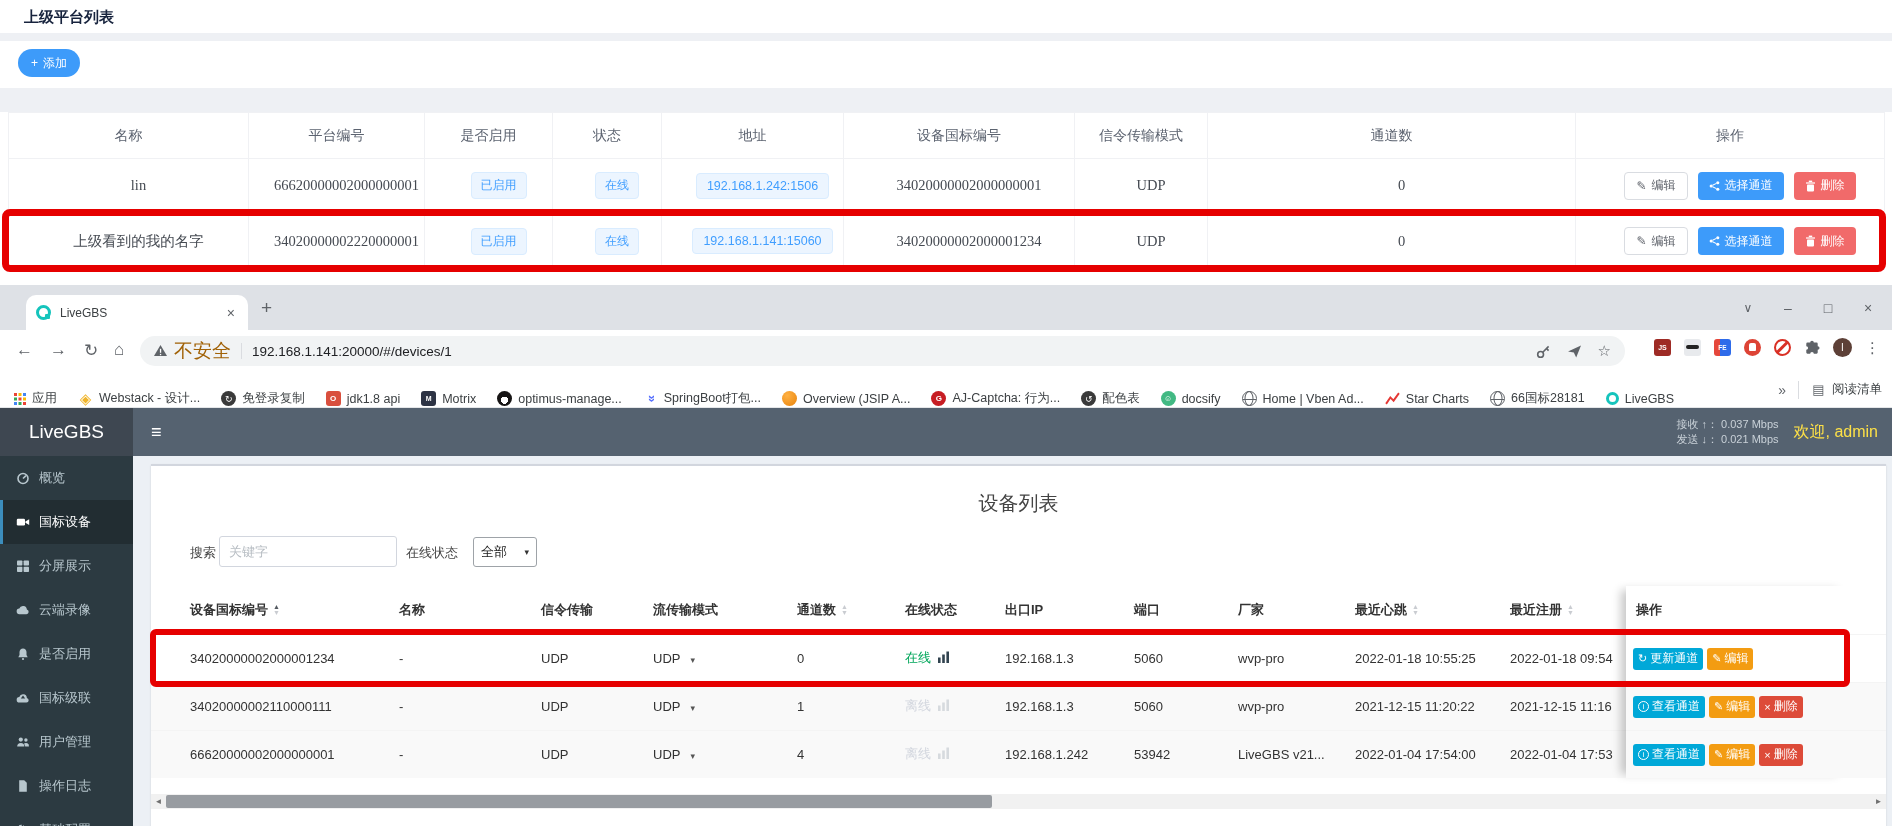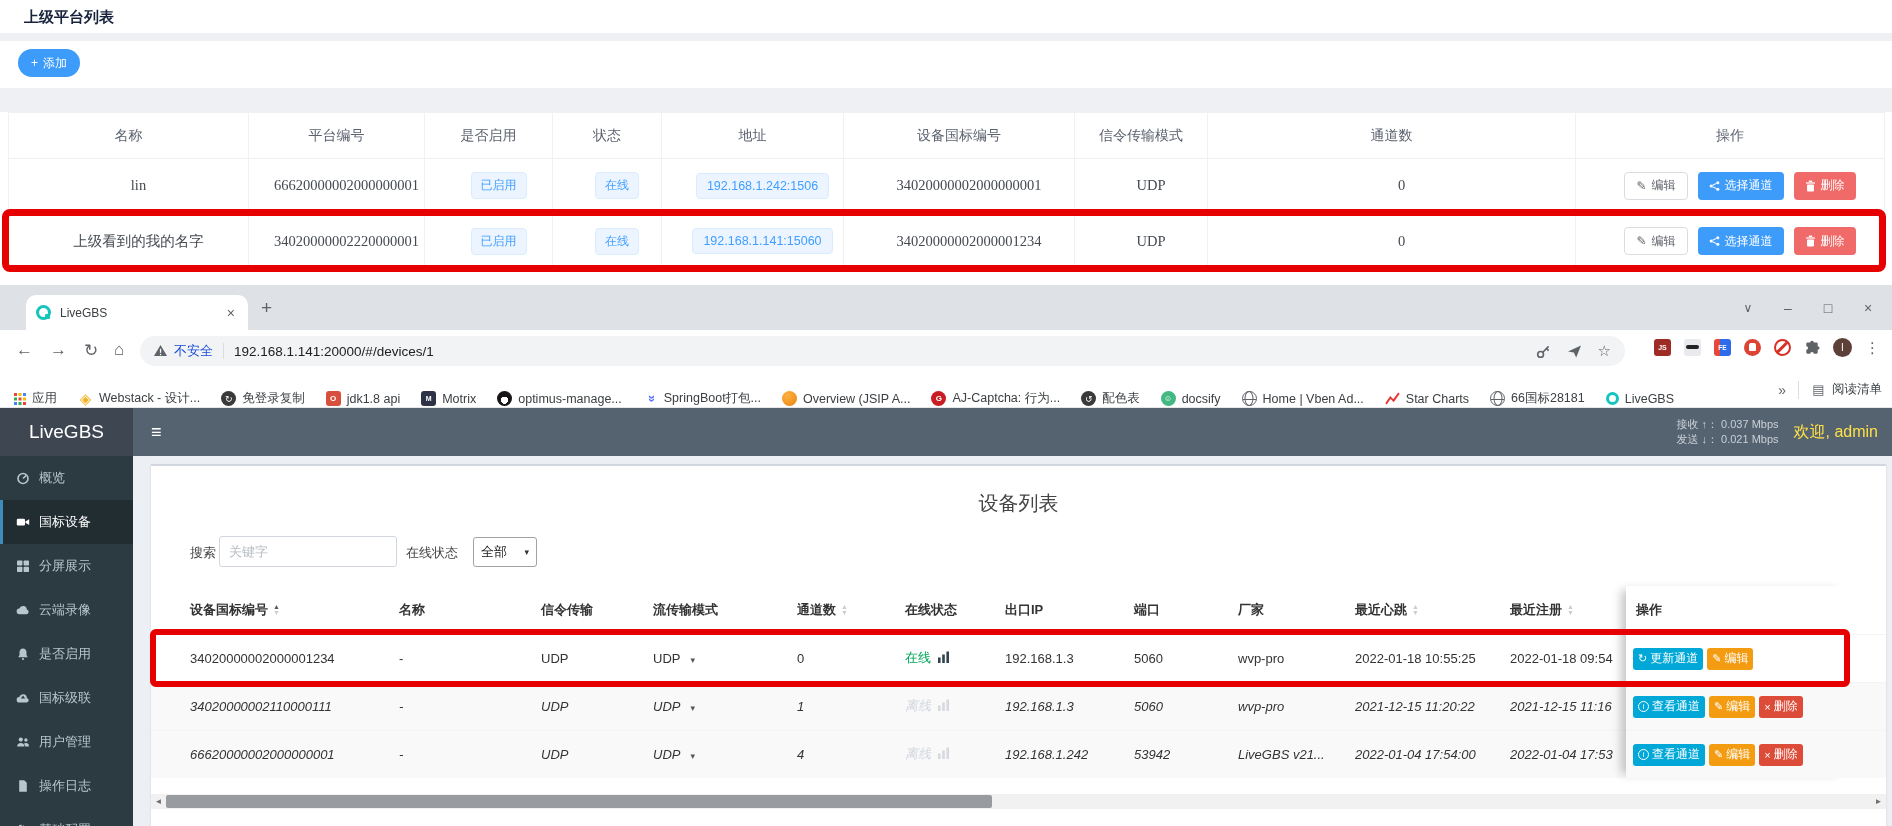--- a/index.html
+++ b/index.html
@@ -45,21 +45,21 @@
   .tab-close { font-size:14px; color:#5f6368; padding:0 3px; cursor:pointer; }
   .newtab { position:absolute; left:261px; top:12px; font-size:19px; color:#5f6368; cursor:pointer; }
   .winctl { position:absolute; top:0; height:45px; display:flex; align-items:center; color:#5f6368; }
   .wc { width:40px; text-align:center; font-size:14px; cursor:pointer; }
   .wc.chev { font-size:12px; }
 
   .toolbar { height:42px; background:#fff; position:relative; }
   .nav-ic { position:absolute; top:10px; font-size:17px; color:#5f6368; cursor:pointer; }
   .omnibox { position:absolute; left:140px; top:6px; width:1485px; height:30px; background:#f1f3f4;
              border-radius:15px; display:flex; align-items:center; padding:0 14px; }
-  .warn-label { font-size:13px; color:#1d4ed8; margin:0 10px 0 7px; }
+  .warn-label { font-size:19px; color:#a16207; margin:0 10px 0 7px; }
   .omni-div { width:1px; height:16px; background:#dadce0; margin-right:10px; }
   .url-text { font-size:13.5px; color:#202124; }
   .omni-right { margin-left:auto; display:flex; align-items:center; gap:16px; }
   .star-ic { font-size:15px; color:#5f6368; cursor:pointer; }
   .ext-row { position:absolute; top:8px; display:flex; align-items:center; gap:13px; }
   .ext { width:17px; height:17px; display:inline-flex; align-items:center; justify-content:center;
          font-size:7px; font-weight:bold; color:#fff; border-radius:3px; cursor:pointer; }
   .ext-js { background:#9e2b25; }
   .ext-spy { background:#e8eaed; position:relative; }
   .ext-spy::after { content:""; position:absolute; left:2px; right:2px; top:6px; height:3.5px; background:#222; border-radius:2px; }
@@ -138,21 +138,21 @@
               border-radius:3px; background:#fff; display:flex; align-items:center; justify-content:space-between;
               padding:1px 7px; font-size:13px; color:#222; cursor:pointer; }
   .f-select .car { font-size:9px; color:#333; }
 
   .dtable { position:absolute; left:0; top:120px; width:1735px; border-collapse:collapse; table-layout:fixed;
             font-size:13px; color:#333; }
   .dtable th { height:48px; text-align:left; font-weight:bold; padding:0 8px; border-bottom:1px solid #f4f4f4;
                white-space:nowrap; overflow:hidden; }
   .dtable th:first-child, .dtable td:first-child { padding-left:39px; }
   .dtable td { height:48px; padding:0 8px; border-top:1px solid #f4f4f4; white-space:nowrap; overflow:hidden; }
-  .dtable tr.zebra td { background:#f9f9f9;font-style:italic; }
+  .dtable tr.zebra td { background:#f9f9f9; }
   .sort { display:inline-flex; flex-direction:column; vertical-align:middle; margin-left:5px;
           font-size:7px; line-height:0.95; color:#c9ccd1; cursor:pointer; }
   .sort .on { color:#545a61; }
   .drop-caret { font-size:9px; color:#555; margin-left:10px; }
   .st-online { color:#00a65a; }
   .st-offline { color:#d2d6de; }
   .chart-ic { margin-left:7px; vertical-align:-1px; }
 
   .ops { position:absolute; left:1475px; top:120px; width:224px; height:192px; background:#fff;
          box-shadow:-9px 0 9px -4px rgba(0,0,0,.22); z-index:30; font-size:13px; color:#333; }

